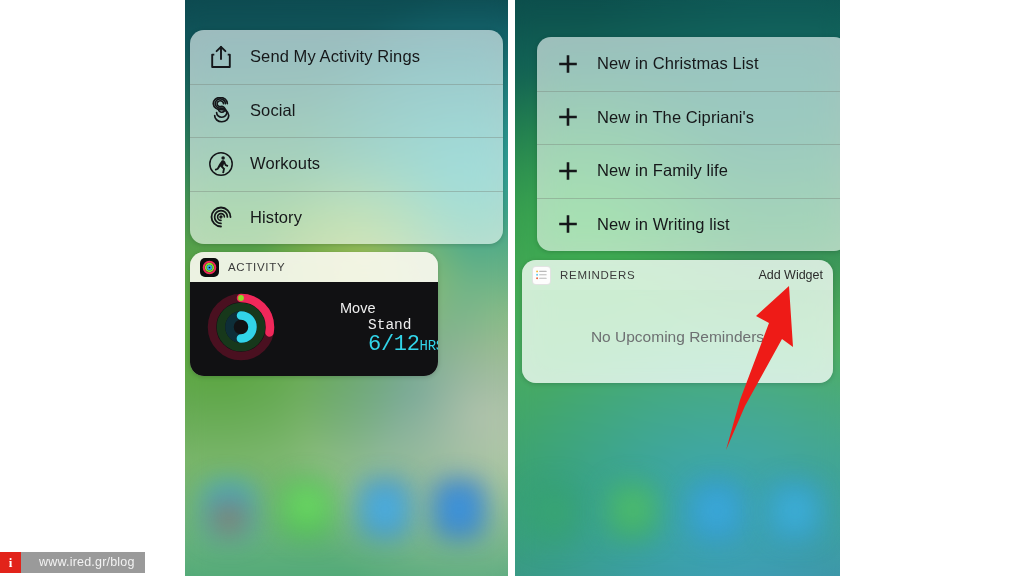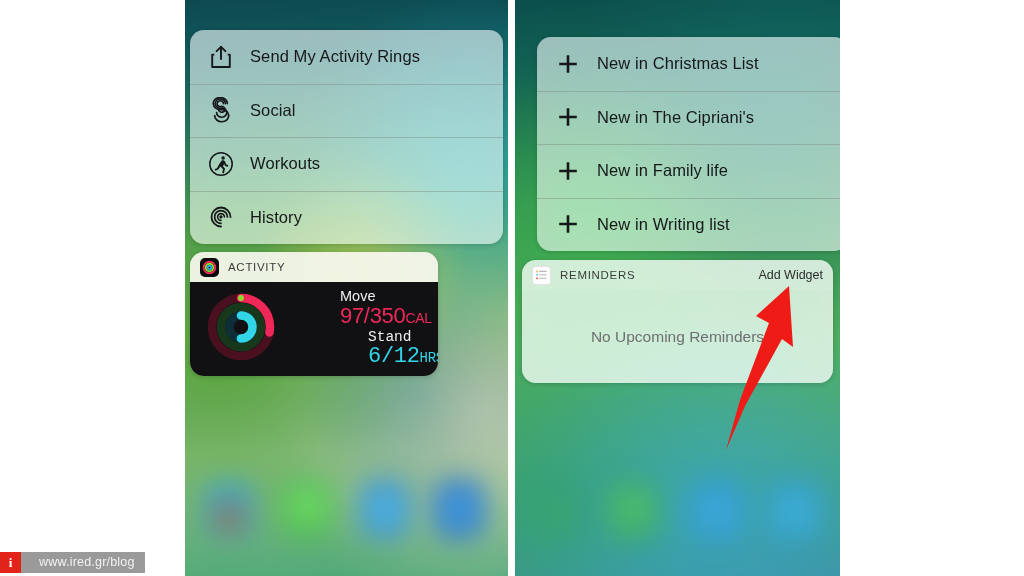--- a/index.html
+++ b/index.html
@@ -238,23 +238,20 @@
             <circle cx="39" cy="39" r="29" stroke="#f0285a" stroke-width="8.5" fill="none" stroke-linecap="round" stroke-dasharray="51 182" transform="rotate(-90 39 39)"></circle>
 
             <circle cx="39" cy="10" r="2.9" fill="#8ddb2a"></circle>
 
             <circle cx="39" cy="39" r="11.5" stroke="#32d4e8" stroke-width="8.5" fill="none" stroke-linecap="round" stroke-dasharray="36 72" transform="rotate(-90 39 39)"></circle>
           </svg>
         </div>
 
         <div class="act-stats">
           <div class="stat-label">Move</div>
-          <div class="stat-val" style="color:#f0285a;">
-            <span>97/350</span><span class="stat-unit">CAL</span>
-          </div>
           <div class="stat-cols">
             <div class="stat-col-2">
               <div class="stat-label">Stand</div>
               <div class="stat-val" style="color:#32d4e8;">
                 <span>6/12</span><span class="stat-unit">HRS</span>
               </div>
             </div>
           </div>
         </div>
       </div>

